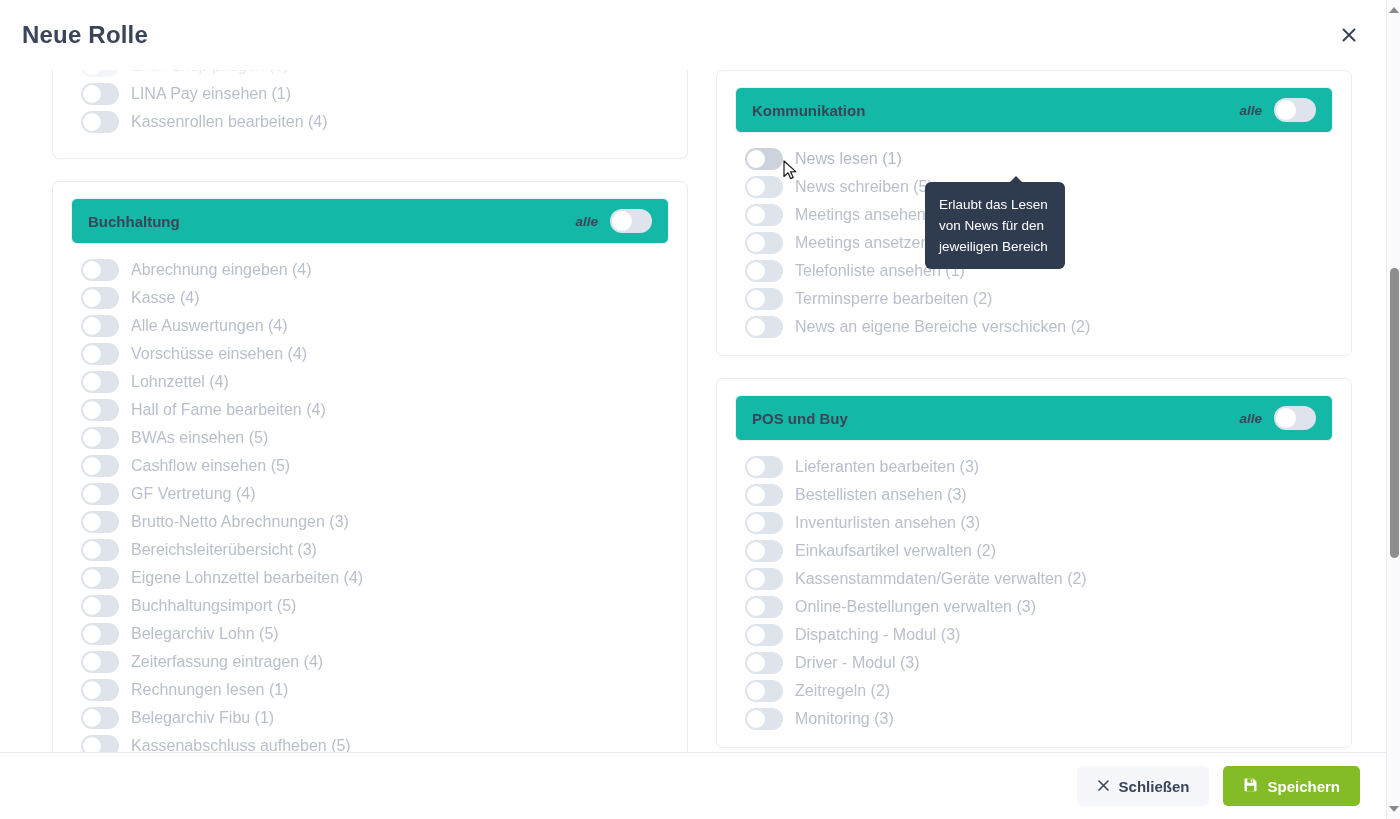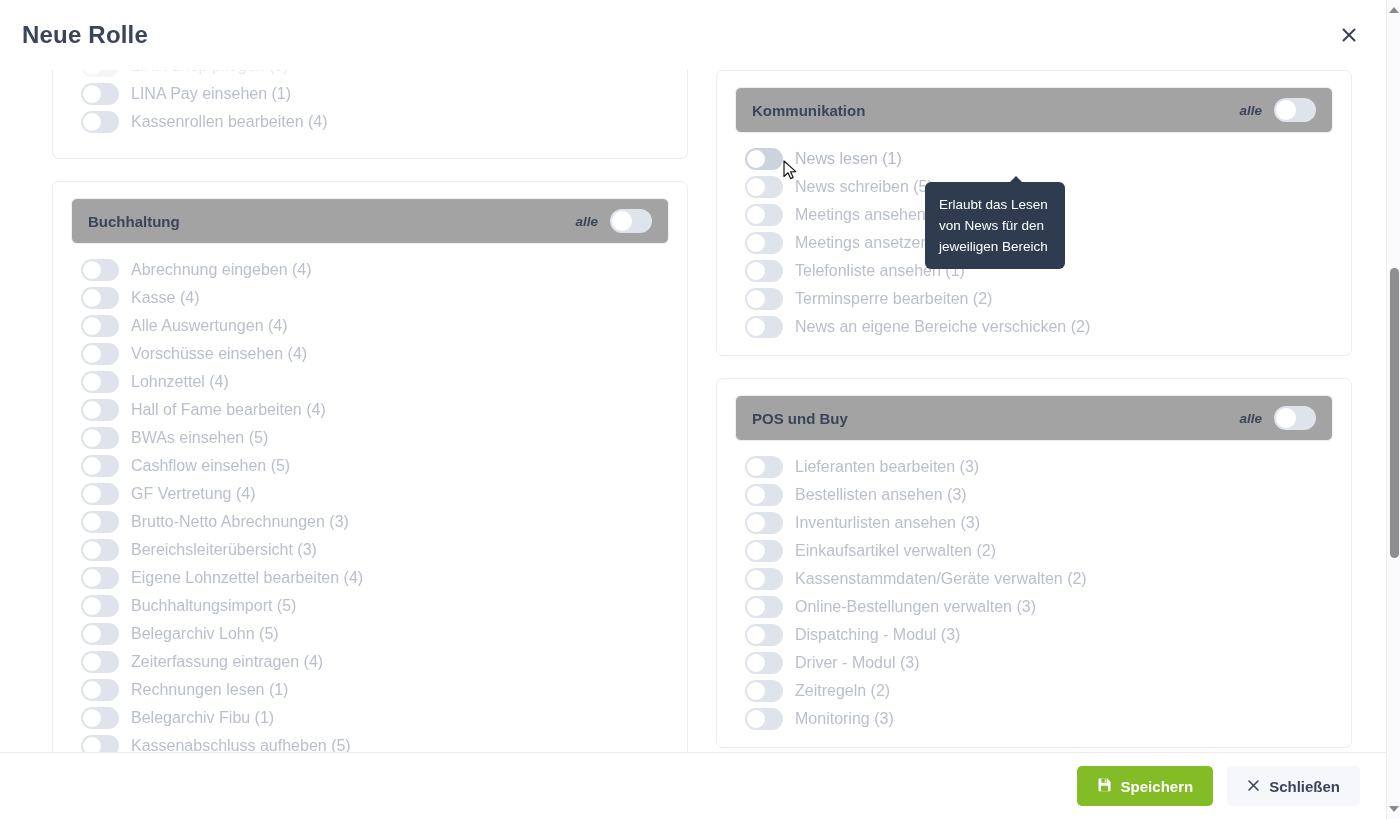--- a/index.html
+++ b/index.html
@@ -78,21 +78,21 @@
   .perm-card.clipped-top {
     border-top: 0;
     border-top-left-radius: 0;
     border-top-right-radius: 0;
     padding-top: 0;
   }
 
   .perm-head {
     display: flex;
     align-items: center;
-    background: #a3a3a3;
+    background: #14b8a6;
     border: 1px solid #eceff5;
     border-radius: 6px;
     height: 46px;
     padding: 0 16px;
     margin-bottom: 12px;
   }
   .perm-head-title {
     font-size: 15px;
     font-weight: 700;
     color: #3b4559;
@@ -577,39 +577,39 @@
     <span>Erlaubt das Lesen von News für den jeweiligen Bereich</span>
   </div>
 
   <div class="cursor">
     <svg width="16" height="22" viewBox="0 0 16 22" aria-hidden="true">
       <path d="M1 1 L1 16.5 L5 12.8 L7.6 18.6 L10.2 17.4 L7.6 11.8 L12.8 11.6 Z" fill="#ffffff" stroke="#1a1a1a" stroke-width="1.2" stroke-linejoin="round"></path>
     </svg>
   </div>
 
   <div class="modal-footer">
+    <button class="btn btn-close">
+      <span>
+        <svg width="13" height="13" viewBox="0 0 16 16" aria-hidden="true">
+          <path d="M2.5 2.5 L13.5 13.5 M13.5 2.5 L2.5 13.5" stroke="#3b4559" stroke-width="2" stroke-linecap="round"></path>
+        </svg>
+      </span>
+      <span>Schließen</span>
+    </button>
     <button class="btn btn-save">
       <span>
         <svg width="15" height="15" viewBox="0 0 16 16" aria-hidden="true">
           <path d="M1.6 1.6 h9.4 l3.4 3.4 v9.4 a0.8 0.8 0 0 1 -0.8 0.8 h-11.2 a0.8 0.8 0 0 1 -0.8 -0.8 v-12 a0.8 0.8 0 0 1 0.8 -0.8 z" fill="#ffffff"></path>
           <rect x="4.6" y="1.6" width="6.2" height="4.6" rx="0.5" fill="#84bc28"></rect>
           <rect x="8.3" y="2.5" width="1.7" height="2.9" rx="0.4" fill="#ffffff"></rect>
           <rect x="4.2" y="9.2" width="7.6" height="5.6" rx="0.6" fill="#84bc28"></rect>
         </svg>
       </span>
       <span>Speichern</span>
     </button>
-    <button class="btn btn-close">
-      <span>
-        <svg width="13" height="13" viewBox="0 0 16 16" aria-hidden="true">
-          <path d="M2.5 2.5 L13.5 13.5 M13.5 2.5 L2.5 13.5" stroke="#3b4559" stroke-width="2" stroke-linecap="round"></path>
-        </svg>
-      </span>
-      <span>Schließen</span>
-    </button>
   </div>
 
 </div>
 
 <div class="page-scrollbar">
   <div class="sb-arrow up">
       <i></i>
     </div>
   <div class="sb-thumb"></div>
   <div class="sb-arrow down">

